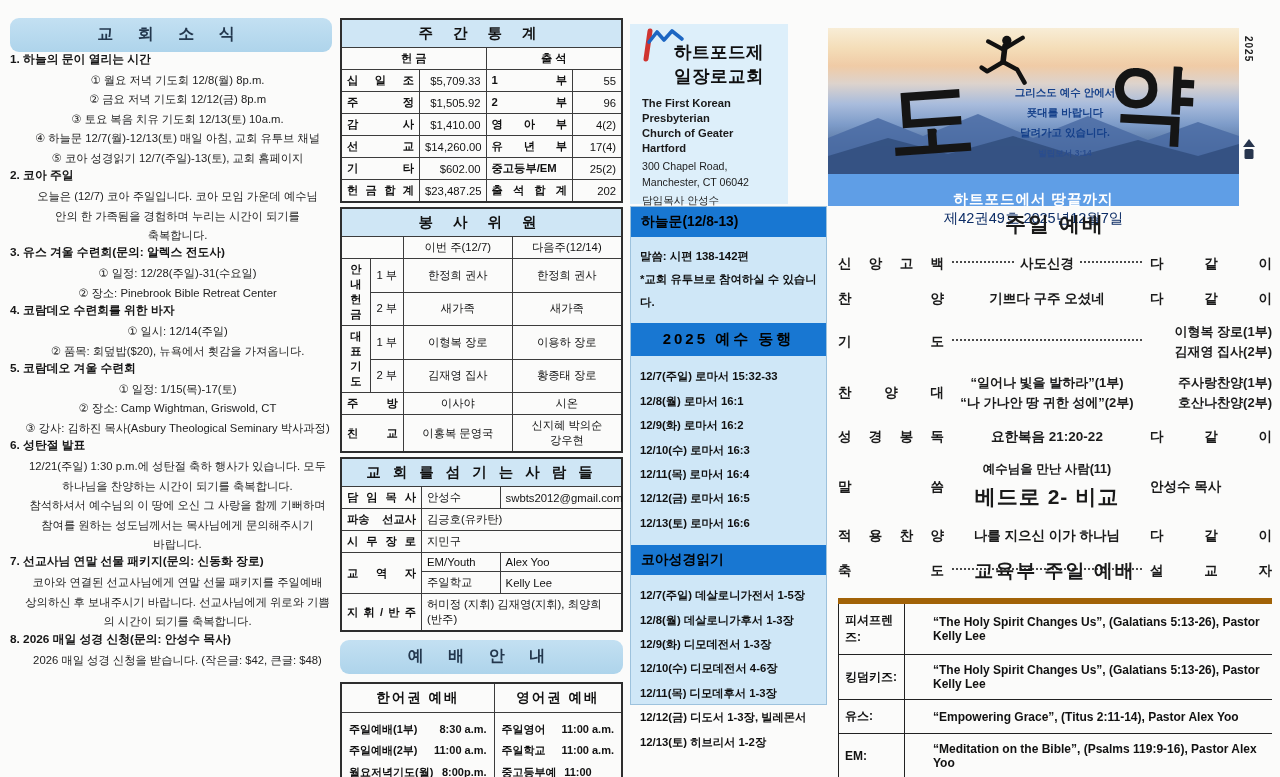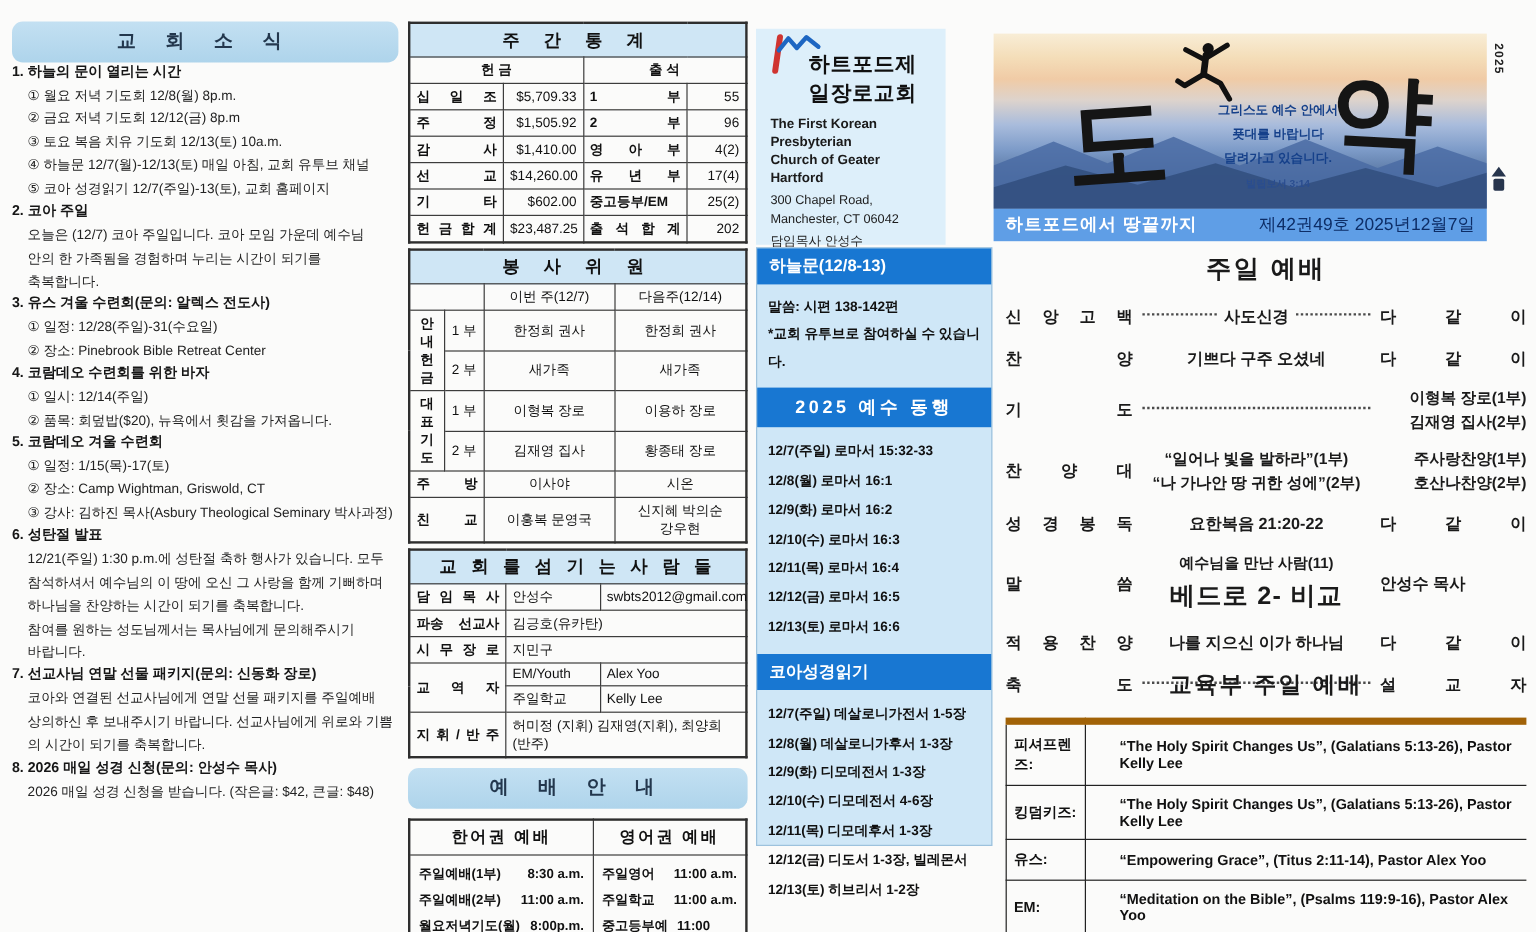--- a/index.html
+++ b/index.html
@@ -4,21 +4,21 @@
 <style>
   * { margin:0; padding:0; box-sizing:border-box; }
   html,body { width:1280px; height:777px; background:#fbfbfa; font-family:"Liberation Sans","DejaVu Sans",sans-serif; color:#1a1a1a; overflow:hidden; }
   .abs { position:absolute; }
 
   
   #news { left:10px; top:18px; width:322px; }
   .pill { background:linear-gradient(180deg,#c3e0f2,#aed4eb); border-radius:9px; text-align:center; font-weight:bold; font-size:16px; letter-spacing:10px; color:#23374d; padding:6px 0 7px; }
   .news-item { }
   .news-title { font-weight:bold; font-size:11.8px; color:#161616; margin-bottom:3px; }
-  .news-line { font-size:11.3px; line-height:1.72; padding-left:13px; color:#222; }
+  .news-line { font-size:11.3px; line-height:1.72; padding-left:13px; color:#222;text-align:center; }
 
   
   #mid { left:340px; top:18px; width:283px; }
   table { border-collapse:collapse; width:100%; table-layout:fixed; }
   td,th { border:1px solid #3c3c3c; font-size:11.3px; padding:3px 5px; color:#111; }
   table { border:2px solid #2e2e2e; }
   .t-title { background:#cfe6f5; font-weight:bold; font-size:14.5px; letter-spacing:8px; text-align:center; padding:4px 0; }
   .jl { text-align:justify; text-align-last:justify; font-weight:bold; }
   .ctr { text-align:center; }
   .rt { text-align:right; }
@@ -34,28 +34,28 @@
   .c-kr { font-size:17.5px; font-weight:bold; letter-spacing:0.5px; color:#101010; margin-top:-26px; margin-left:32px; }
   .c-en { font-weight:bold; font-size:11.2px; margin-top:8px; line-height:1.35; }
   .c-sm { font-size:10.6px; line-height:1.45; margin-top:3px; color:#1c1c1c; }
 
   #banner { left:828px; top:28px; width:411px; height:146px; overflow:hidden;
     background:linear-gradient(180deg,#f8edd6 0%,#f4ddb8 14%,#f0cba6 26%,#ddd3cc 38%,#a9bcdc 52%,#7e9cc9 66%,#54739f 82%,#3d5c8c 100%); }
   .ridge { position:absolute; left:0; width:100%; }
   .doyak { position:absolute; font-weight:900; color:#151515; font-size:86px; line-height:1; }
   .verse { position:absolute; left:172px; top:55px; width:130px; text-align:center; color:#15408a; font-size:10.5px; font-weight:bold; line-height:1.9; }
   .verse-ref { font-size:8.5px; color:#2a4d8f; margin-top:2px; }
-  #bannerbar { left:828px; top:174px; width:411px; height:27px; background:#5f9ee6; display:flex; justify-content:space-between; align-items:center; padding:0 10px; }
+  #bannerbar { left:828px; top:174px; width:411px; height:27px; background:#5f9ee6; display:flex; justify-content:space-between; align-items:center; padding:16px 10px;flex-direction:column; }
   #bannerbar .sl { color:#ffffff; font-weight:bold; font-size:14.5px; letter-spacing:1px; }
   #bannerbar .is { color:#0d2d66; font-weight:normal; font-size:14.5px; }
   #yearmark { left:1243px; top:36px; writing-mode:vertical-rl; font-size:10px; font-weight:bold; color:#222; letter-spacing:1px; }
 
   
   #sidebar { left:630px; top:206px; width:197px; height:499px; background:#cfe7f7; border:1px solid #9dc2dd; }
-  .sb-head { background:#1877d2; color:#ffffff; font-weight:bold; font-size:13.8px; padding:6px 10px; }
+  .sb-head { background:#1877d2; color:#000000; font-weight:bold; font-size:13.8px; padding:6px 10px; }
   .sb-head.ctr2 { text-align:center; letter-spacing:3px; font-size:15px; padding:7px 0; }
   .sb-body { padding:8px 9px 10px; }
   .sb-line { font-size:11.4px; font-weight:bold; line-height:2.0; color:#101010; }
   .sb-list div { font-size:11.3px; font-weight:bold; line-height:2.16; color:#101010; white-space:nowrap; }
 
   
   #worship { left:838px; top:210px; width:434px; }
   .w-title { text-align:center; font-weight:bold; font-size:21px; letter-spacing:2px; margin-bottom:14px; }
   .wrow { display:flex; align-items:center; margin:0 0 11px; min-height:24px; }
   .wlabel { width:106px; font-weight:bold; font-size:13.5px; text-align:justify; text-align-last:justify; flex:none; }
@@ -122,22 +122,22 @@
     <div>
         <div class="news-line">① 일정: 1/15(목)-17(토)</div>
         <div class="news-line">② 장소: Camp Wightman, Griswold, CT</div>
         <div class="news-line">③ 강사: 김하진 목사(Asbury Theological Seminary 박사과정)</div>
       </div>
   </div>
   <div class="news-item">
     <div class="news-title">6. 성탄절 발표</div>
     <div>
         <div class="news-line">12/21(주일) 1:30 p.m.에 성탄절 축하 행사가 있습니다. 모두</div>
+        <div class="news-line">하나님을 찬양하는 시간이 되기를 축복합니다.</div>
         <div class="news-line">참석하셔서 예수님의 이 땅에 오신 그 사랑을 함께 기뻐하며</div>
-        <div class="news-line">하나님을 찬양하는 시간이 되기를 축복합니다.</div>
         <div class="news-line">참여를 원하는 성도님께서는 목사님에게 문의해주시기</div>
         <div class="news-line">바랍니다.</div>
       </div>
   </div>
   <div class="news-item">
     <div class="news-title">7. 선교사님 연말 선물 패키지(문의: 신동화 장로)</div>
     <div>
         <div class="news-line">코아와 연결된 선교사님에게 연말 선물 패키지를 주일예배</div>
         <div class="news-line">상의하신 후 보내주시기 바랍니다. 선교사님에게 위로와 기쁨</div>
         <div class="news-line">의 시간이 되기를 축복합니다.</div>

